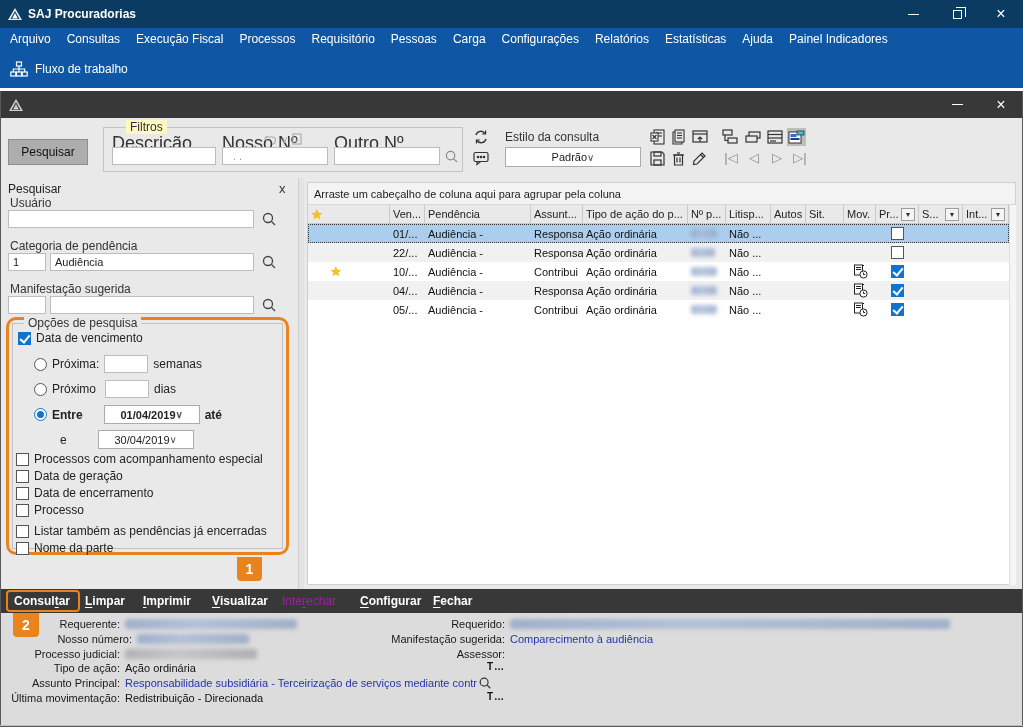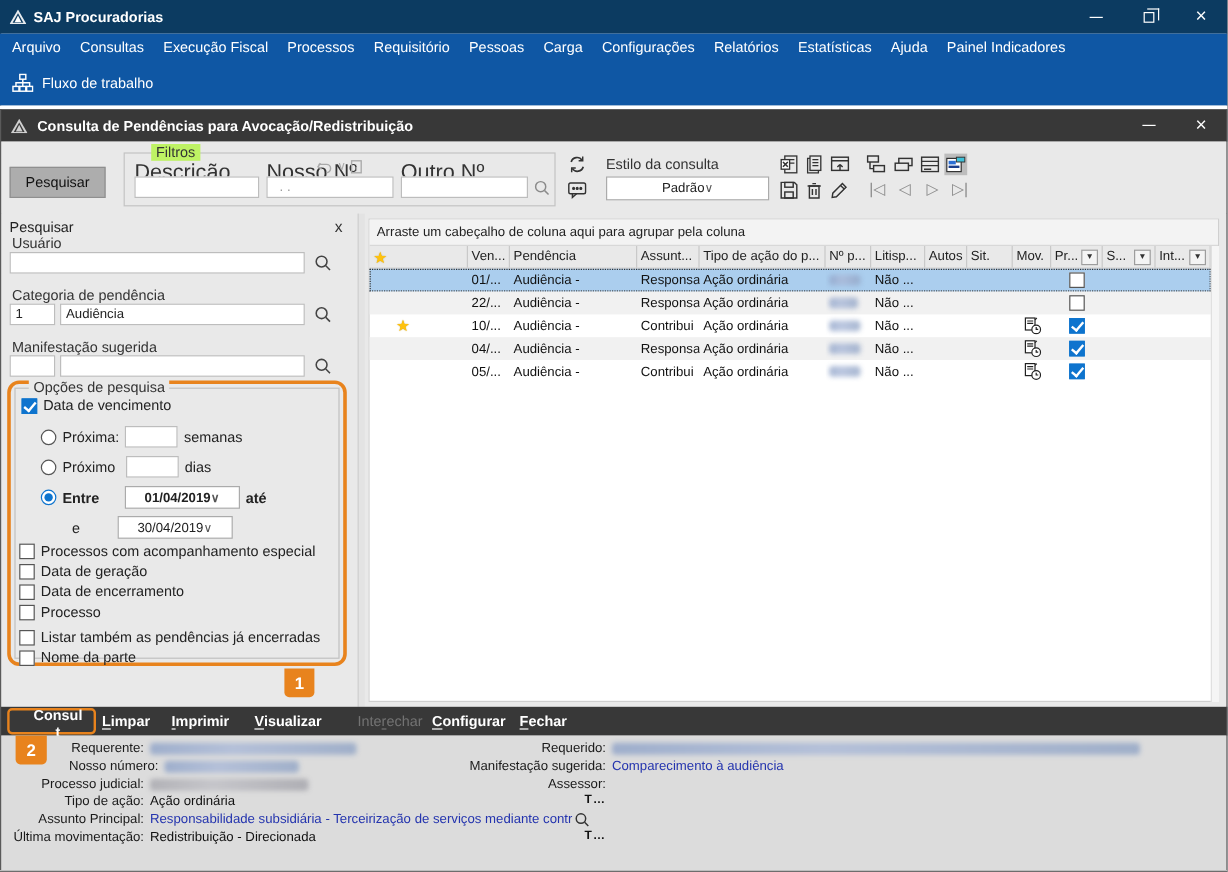--- a/index.html
+++ b/index.html
@@ -27,21 +27,21 @@
   .dlg-titlebar { left:0; top:91px; width:1023px; height:27px; background:#383838; color:#fff; display:flex; align-items:center; }
   .dlg-titlebar .dlg-title { font-size:12px; font-weight:bold; margin-left:8px; }
   .dlg-controls { position:absolute; right:0; top:0; display:flex; }
   .dlg-controls .winbtn { height:27px; }
 
   
   .dlg-toolbar { left:0; top:118px; width:1023px; height:60px; background:#E9E9E9; }
   .btn-pesquisar { left:8px; top:139px; width:80px; height:26px; background:#ADADAD; border:1px solid #8f8f8f;
                    font-size:12px; color:#111; display:flex; align-items:center; justify-content:center; }
   .filtros-box { left:103px; top:127px; width:360px; height:45px; border:1px solid #c3c3c3; }
-  .filtros-legend { left:126px; top:120px; font-size:12px; color:#333; background:#bef264; padding:0 4px; }
+  .filtros-legend { left:126px; top:120px; font-size:12px; color:#333; background:#fef9c3; padding:0 4px; }
   .fld-label { font-size:18px; color:#333; }
   .txt { background:#fff; border:1px solid #bdbdbd; font-size:11px; color:#222; padding:0 4px; line-height:16px; }
   .muted-icons { color:#a9a9a9; font-size:11px; display:flex; gap:4px; align-items:center; }
   .estilo-label { left:505px; top:130px; font-size:12px; color:#333; }
   .combo { background:#fff; border:1px solid #ababab; font-size:11px; color:#222; display:flex; align-items:center; padding:0 5px; justify-content:center; }
   .chev { font-size:10px; color:#555; }
   .tb-ico { width:19px; height:18px; display:flex; align-items:center; justify-content:center; }
   .tb-ico.sel { background:#BDBDBD; }
   .nav-ico { color:#8a8a8a; font-size:13px; width:20px; text-align:center; }
 
@@ -85,21 +85,21 @@
   .star { color:#FFC20E; text-shadow:0 0 1px #b78a00; font-size:13px; }
   .redact { border-radius:3px; filter:blur(2px); opacity:.8; }
   .redact.blue { background:linear-gradient(90deg,#8fa3c8,#aab9d8 40%,#91a4c5); }
   .redact.gray { background:linear-gradient(90deg,#a7a7ad,#c0c0c6 40%,#a3a3aa); }
   .scroll-strip { left:1009px; top:205px; width:7px; height:380px; background:#F5F5F5; border-left:1px solid #e0e0e0; }
 
   
   .bottom-bar { left:0; top:589px; width:1023px; height:24px; background:#383838; }
   .bb-btn { position:absolute; top:589px; height:24px; display:flex; align-items:center; color:#fff; font-size:12px; font-weight:bold; white-space:nowrap; }
   .bb-btn u { text-underline-offset:2px; }
-  .bb-btn.disabled { color:#737373; font-weight:normal;margin-left:16px; }
+  .bb-btn.disabled { color:#a21caf; font-weight:normal; }
   .consultar-frame { left:6px; top:590px; width:74px; height:22px; border:2px solid #E8831D; border-radius:4px; }
 
   
   .details { left:0; top:613px; width:1023px; height:114px; background:#DCDCDC; }
   .d-row { position:absolute; height:13px; display:flex; align-items:center; font-size:11px; }
   .d-label { color:#1a1a1a; text-align:right; display:inline-block; }
   .d-val { color:#111; margin-left:5px; white-space:nowrap; }
   .d-val.link { color:#2434AE; }
   .t-ico { position:absolute; font-size:10px; font-weight:bold; color:#111; letter-spacing:1px; }
 
@@ -163,21 +163,20 @@
   <div class="abs white-sep"></div>
 
   <div class="abs dlg-titlebar">
     <span style="margin-left:9px;">
       <svg width="14" height="12" viewBox="0 0 14 12">
           <path d="M7 0 L14 12 L0 12 Z" fill="#cfcfcf"></path>
           <path d="M7 3 L11.5 11 L2.5 11 Z" fill="#383838"></path>
           <path d="M7 5 L9.8 10.5 L4.2 10.5 Z" fill="#cfcfcf"></path>
         </svg>
     </span>
-    <span class="dlg-title">Consulta de Pendências para Avocação/Redistribuição</span>
     <div class="dlg-controls">
       <div class="winbtn">
           <span class="min-glyph"></span>
         </div>
       <div class="winbtn" style="font-size:16px;">×</div>
     </div>
   </div>
 
   <div class="abs dlg-toolbar"></div>
   <div class="abs btn-pesquisar">Pesquisar</div>
@@ -582,21 +581,21 @@
         <span class="cb checked"></span>
       </div>
     <div class="cell"></div>
       <div class="cell"></div>
   </div>
 
   <div class="abs scroll-strip"></div>
 
   <div class="abs bottom-bar"></div>
   <div class="abs consultar-frame"></div>
-  <div class="bb-btn" style="left:28px;flex-direction:column;">
+  <div class="bb-btn" style="left:14px;">
       <span>Consul</span>
       <u>t</u>
       <span>ar</span>
     </div>
   <div class="bb-btn" style="left:85px;">
       <span></span>
       <u>L</u>
       <span>impar</span>
     </div>
   <div class="bb-btn" style="left:143px;">

